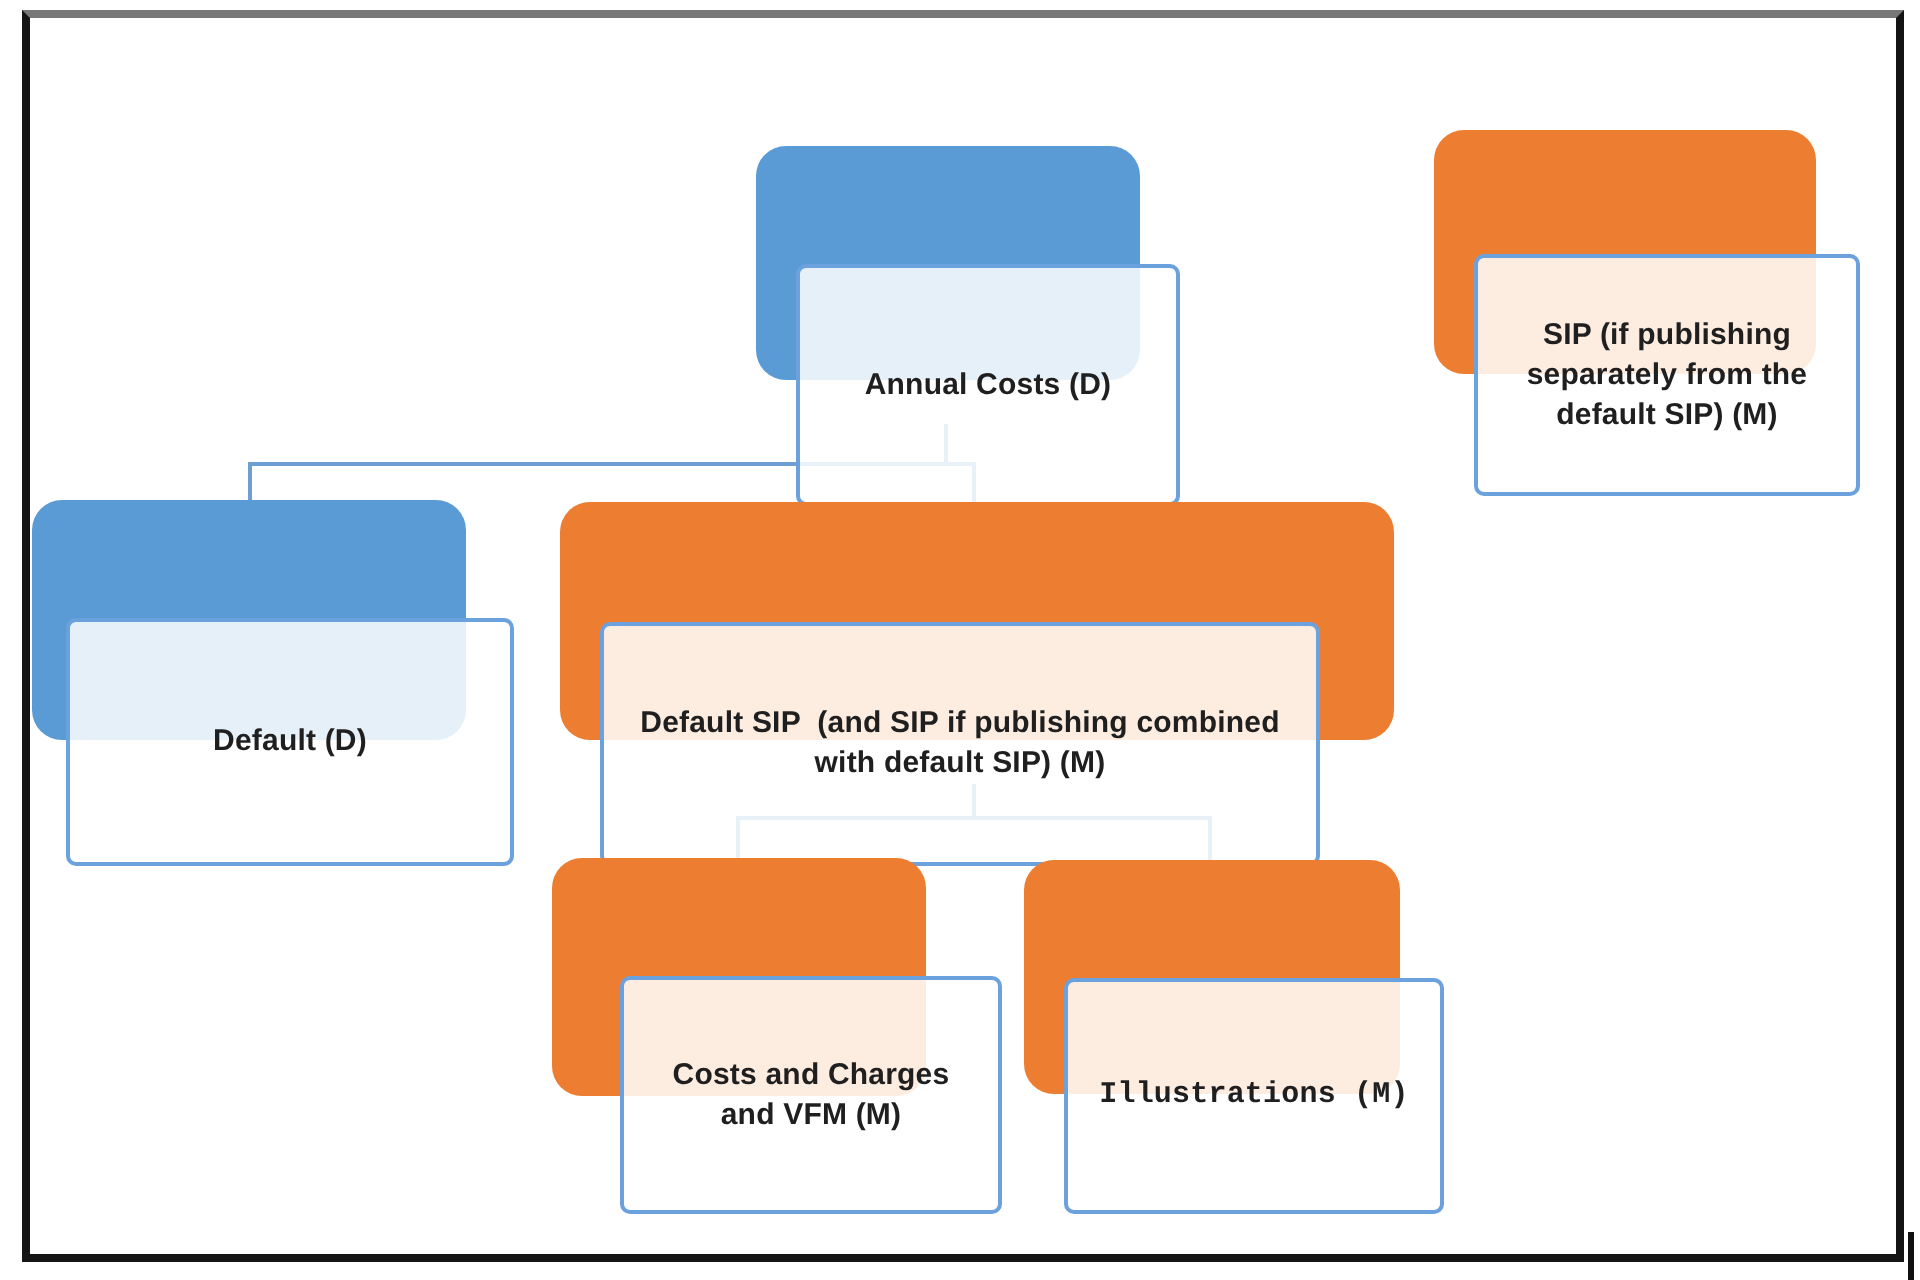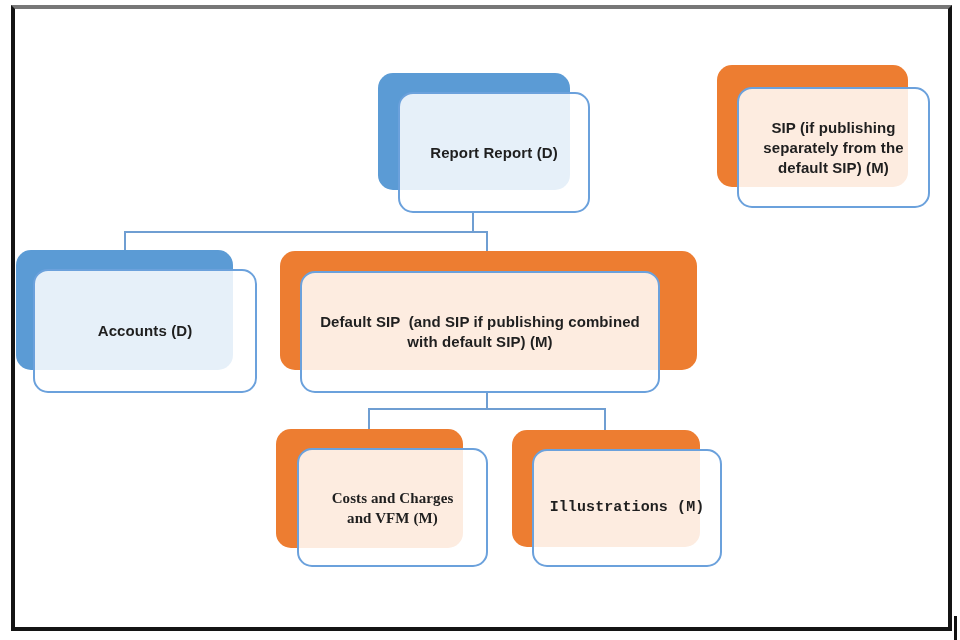--- a/index.html
+++ b/index.html
@@ -12,42 +12,42 @@
     box-sizing:border-box;border:4px solid var(--frame,#141414);
     border-top-color:#777;background:transparent;
   }
   .caret{position:absolute;left:954px;top:616px;width:3px;height:24px;background:#111;}
 
   .shadow{position:absolute;border-radius:15px;}
   .blue{background:var(--blue,#5B9BD5);}
   .orange{background:var(--orange,#ED7D31);}
 
   .front{
-    position:absolute;box-sizing:border-box;border-radius:15px;
+    position:absolute;box-sizing:border-box;border-radius:5px;
     border:2px solid var(--box-border,#6BA1DC);
     background:var(--box-fill,rgba(255,255,255,0.85));
     display:flex;align-items:center;justify-content:center;
     text-align:center;font-size:15px;font-weight:600;line-height:20px;
-    letter-spacing:0.1px;padding:6px 8px;
+    letter-spacing:0.1px;padding:6px 8px;margin-top:40px;
   }
   .front span{white-space:pre-wrap;}
 
   .conn{position:absolute;background:var(--connector,#6F9ED2);}
 
   
   .s-ar  {left:378px;top:73px; width:192px;height:117px;}
   .f-ar  {left:398px;top:92px; width:192px;height:121px;}
   .s-sip {left:717px;top:65px; width:191px;height:122px;}
   .f-sip {left:737px;top:87px; width:193px;height:121px;}
   .s-acc {left:16px; top:250px;width:217px;height:120px;}
   .f-acc {left:33px; top:269px;width:224px;height:124px;}
   .s-dsip{left:280px;top:251px;width:417px;height:119px;}
   .f-dsip{left:300px;top:271px;width:360px;height:122px;}
   .s-cc  {left:276px;top:429px;width:187px;height:119px;}
-  .f-cc  {left:297px;top:448px;width:191px;height:119px;font-family:Liberation Serif, serif;}
+  .f-cc  {left:310px;top:448px;width:191px;height:119px;}
   .s-ill {left:512px;top:430px;width:188px;height:117px;}
   .f-ill {left:532px;top:449px;width:190px;height:118px;font-family:Liberation Mono, monospace;}
 
   
   .c1{left:472px;top:212px;width:2px;  height:21px;}
   .c2{left:124px;top:231px;width:364px;height:2px;}
   .c3{left:124px;top:231px;width:2px;  height:20px;}
   .c4{left:486px;top:231px;width:2px;  height:21px;}
   .c5{left:486px;top:392px;width:2px;  height:18px;}
   .c6{left:368px;top:408px;width:238px;height:2px;}
@@ -66,37 +66,37 @@
   <div class="conn c3"></div>
   <div class="conn c4"></div>
   <div class="conn c5"></div>
   <div class="conn c6"></div>
   <div class="conn c7"></div>
   <div class="conn c8"></div>
 
   <div>
     <div class="shadow blue s-ar"></div>
     <div class="front f-ar">
-      <span>Report Report (D)</span>
+      <span>Annual Costs (D)</span>
     </div>
   </div>
 
   <div>
     <div class="shadow orange s-sip"></div>
     <div class="front f-sip">
       <span>SIP (if publishing
 separately from the
 default SIP) (M)</span>
     </div>
   </div>
 
   <div>
     <div class="shadow blue s-acc"></div>
     <div class="front f-acc">
-      <span>Accounts (D)</span>
+      <span>Default (D)</span>
     </div>
   </div>
 
   <div>
     <div class="shadow orange s-dsip"></div>
     <div class="front f-dsip">
       <span>Default SIP  (and SIP if publishing combined
 with default SIP) (M)</span>
     </div>
   </div>

